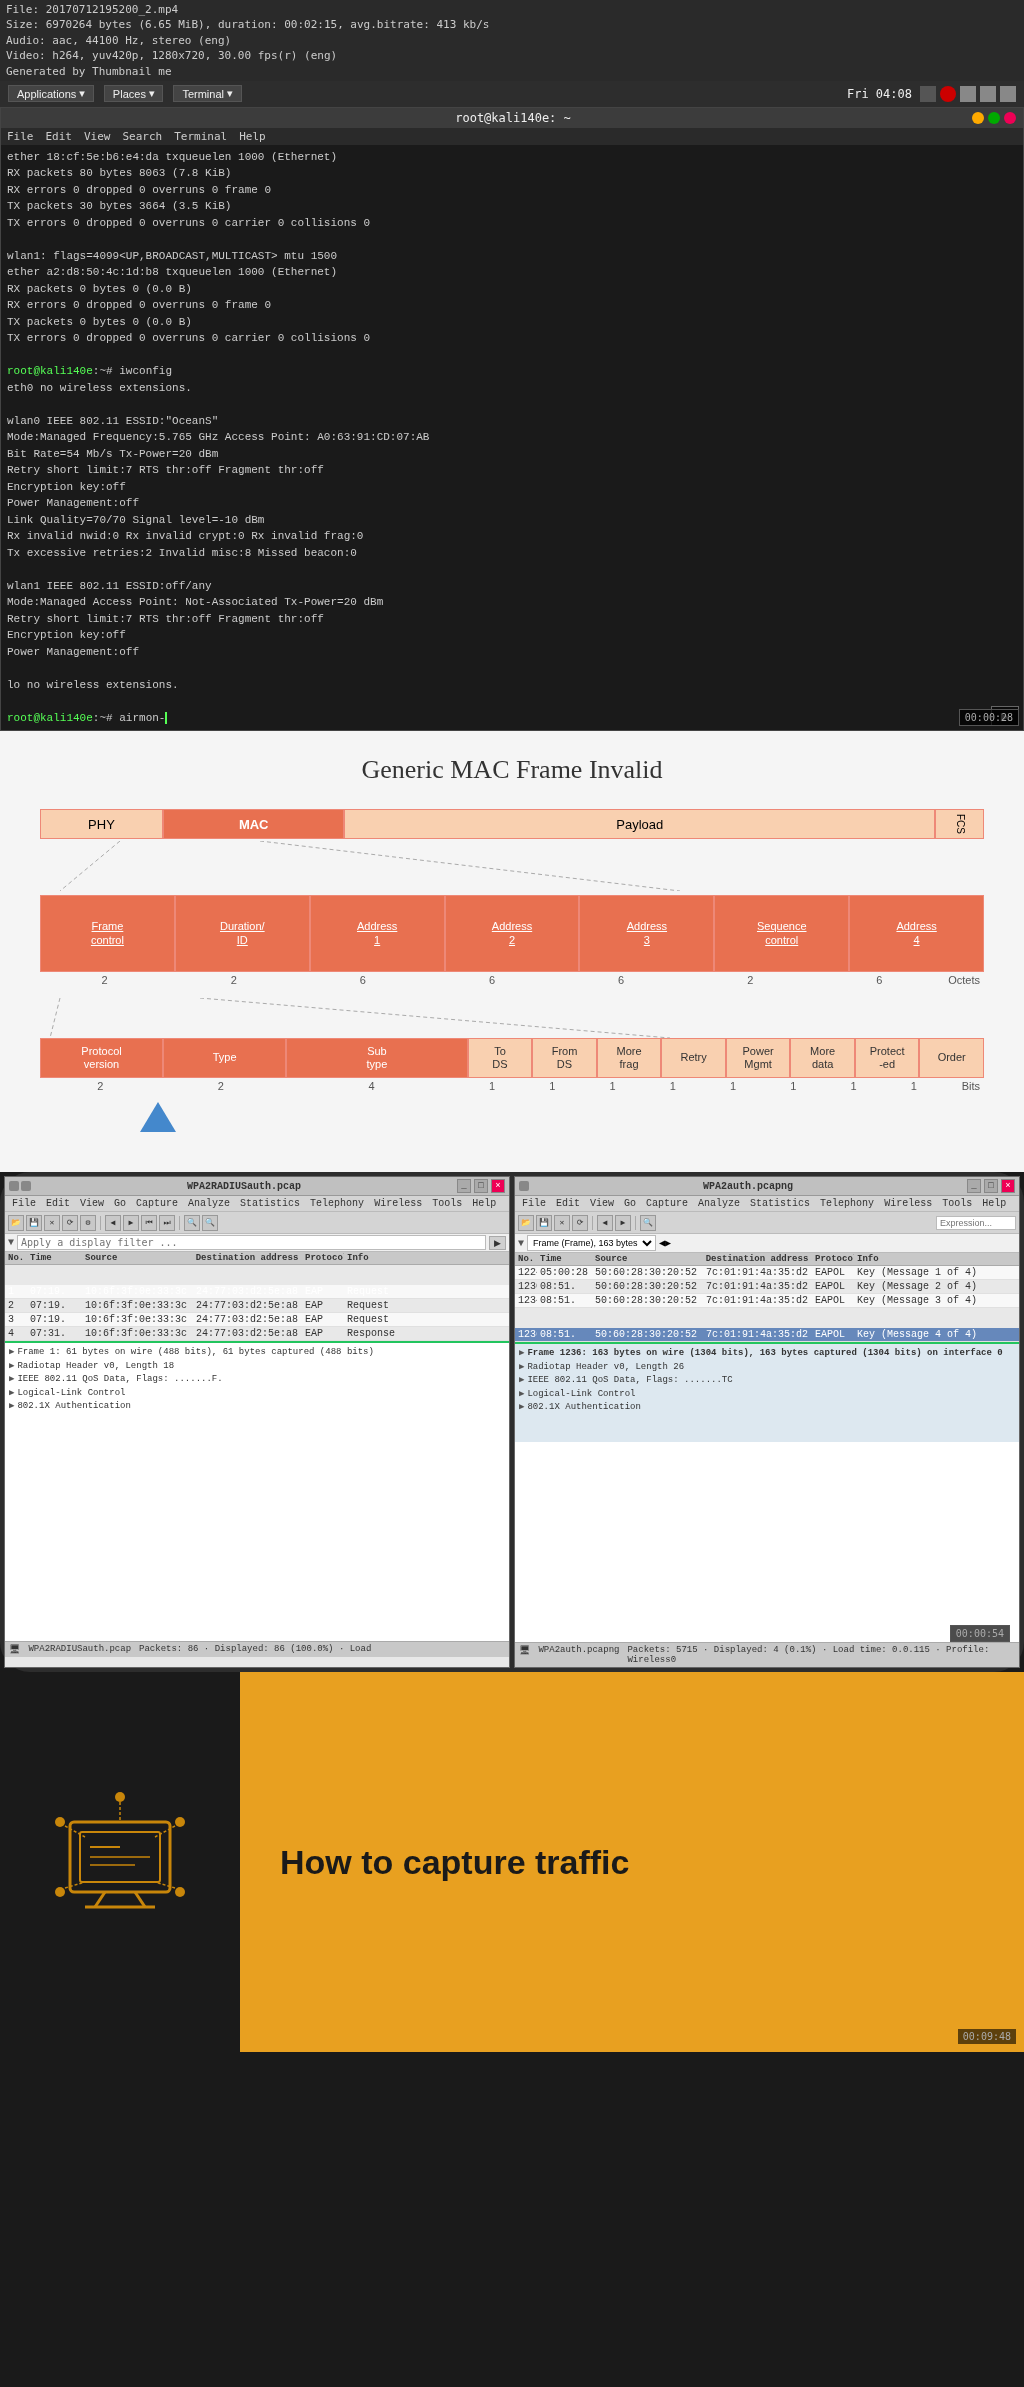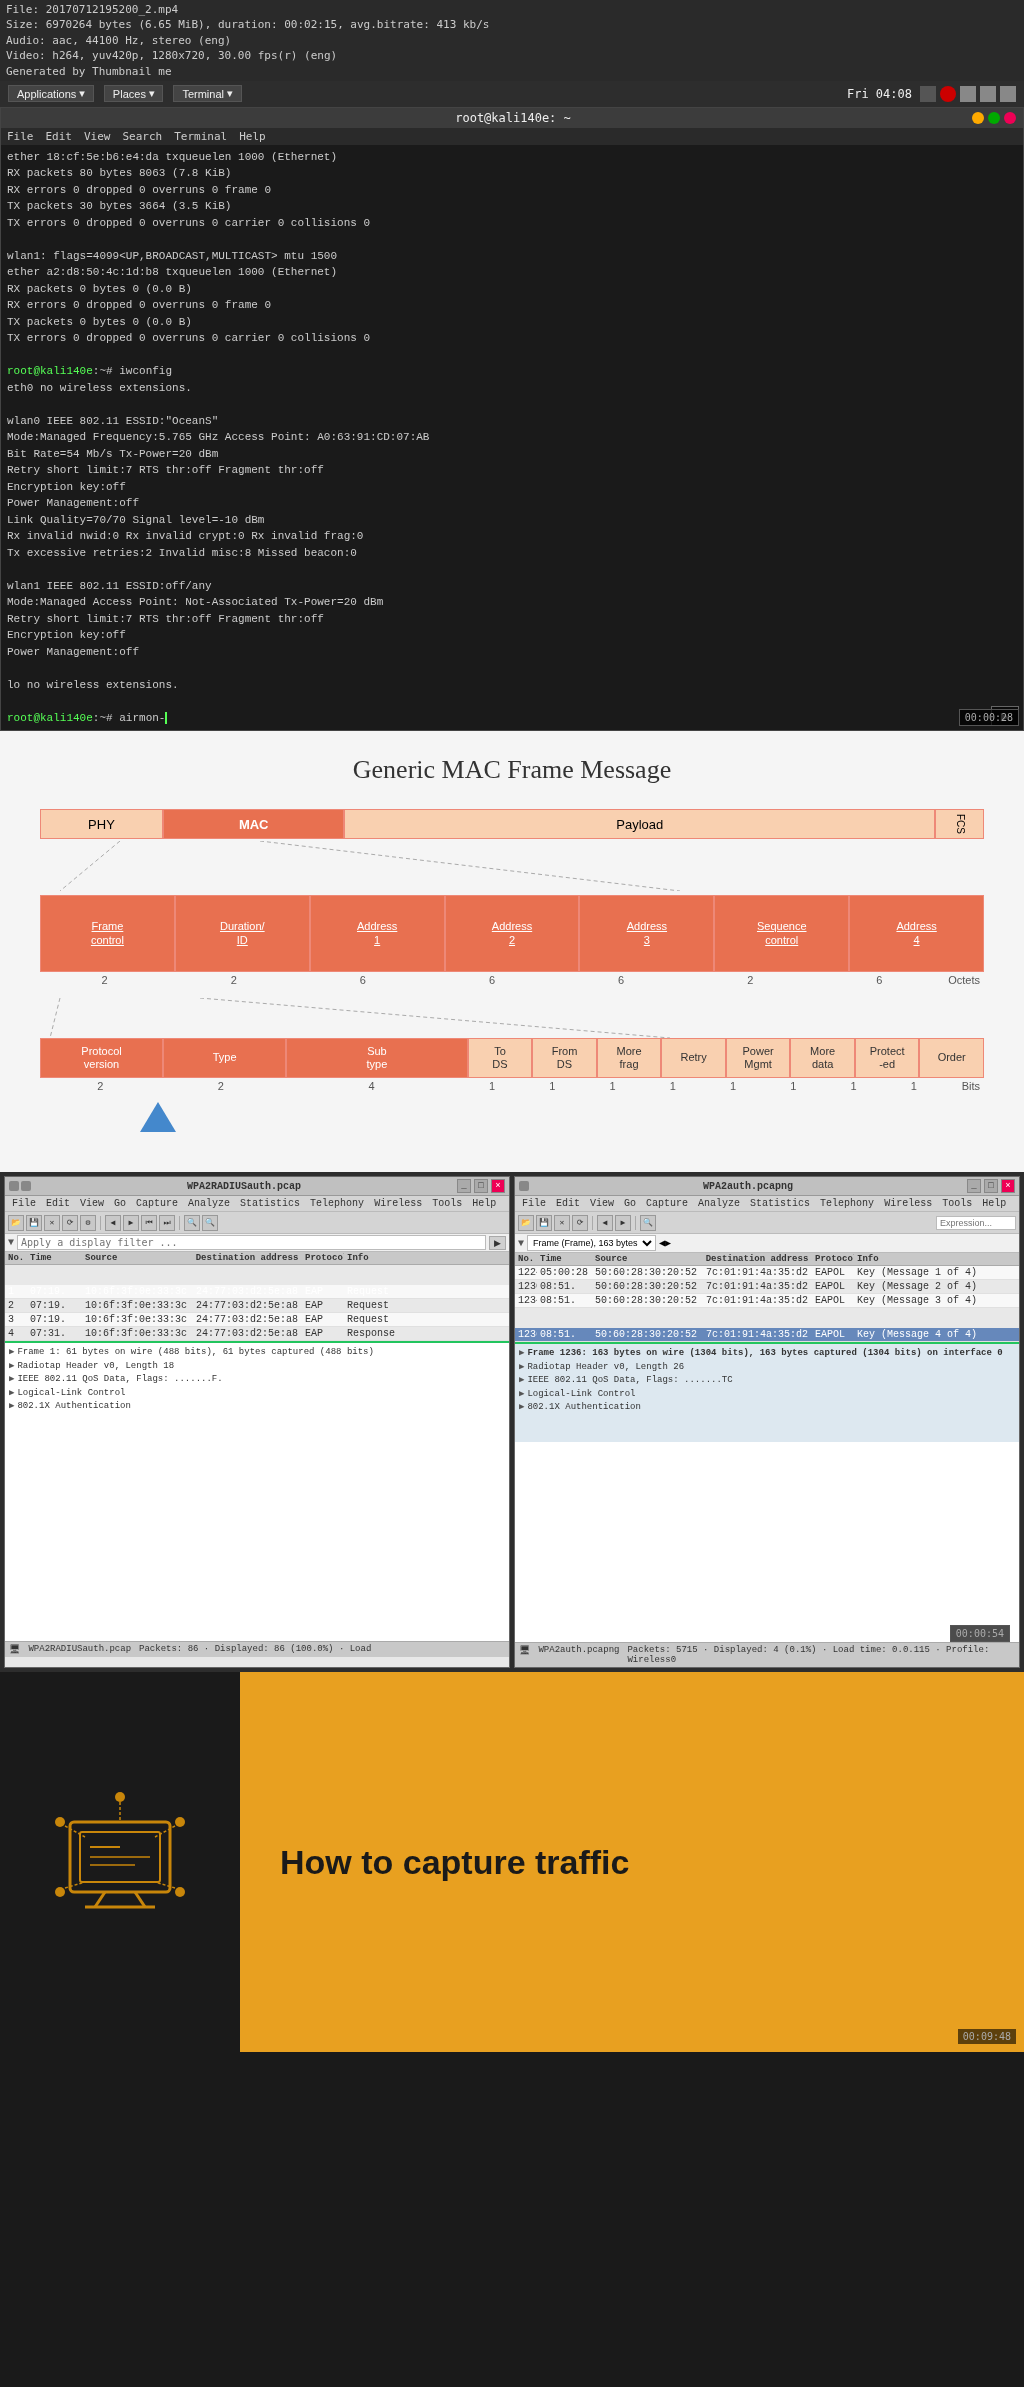--- a/index.html
+++ b/index.html
@@ -319,21 +319,21 @@
     <div>&nbsp;</div>
     <div>lo        no wireless extensions.</div>
     <div>&nbsp;</div>
     <div><span class="green">root@kali140e</span>:~# airmon-<span style="border-left:2px solid #5f5;">&nbsp;</span></div>
   </div>
   <div class="play-btn-overlay">▶</div>
   <div class="timer-overlay">00:00:28</div>
 </div>
 
 <div class="mac-section">
-  <div class="mac-title">Generic MAC Frame Message</div>
+  <div class="mac-title">Generic MAC Frame Invalid</div>
 
   <div class="frame-row">
     <div class="frame-cell cell-phy" style="flex:1;">PHY</div>
     <div class="frame-cell cell-mac" style="flex:1.5;">MAC</div>
     <div class="frame-cell cell-payload" style="flex:5;">Payload</div>
     <div class="frame-cell cell-fcs" style="flex:0.4;font-size:10px;padding:4px 0;writing-mode:vertical-lr;">FCS</div>
   </div>
 
   <div style="position:relative;height:50px;margin-bottom:4px;">
     <svg width="100%" height="50">
@@ -398,21 +398,21 @@
     <div style="flex:1;text-align:center;">1</div>
     <div style="flex:1;text-align:center;">1</div>
     <div style="width:40px;text-align:right;padding-right:4px;">Bits</div>
   </div>
 
   <div style="display:flex;padding-left:100px;margin:10px 0 20px 0;">
     <div style="width:0;height:0;border-left:18px solid transparent;border-right:18px solid transparent;border-bottom:30px solid #4488cc;"></div>
   </div>
 </div>
 
-<div style="background:#2d2d2d;display:flex;gap:4px;padding:4px;position:relative;">
+<div style="background:#2d2d2d;display:flex;gap:4px;padding:4px;position:relative;border-radius:30px;">
 
   <div class="ws-window">
     <div class="ws-titlebar">
       <div style="display:flex;gap:2px;">
         <span style="width:10px;height:10px;background:#888;display:inline-block;border-radius:2px;"></span>
         <span style="width:10px;height:10px;background:#888;display:inline-block;border-radius:2px;"></span>
       </div>
       <div class="ws-title">WPA2RADIUSauth.pcap</div>
       <div class="ws-controls">
         <div class="ws-ctrl-btn">_</div>

